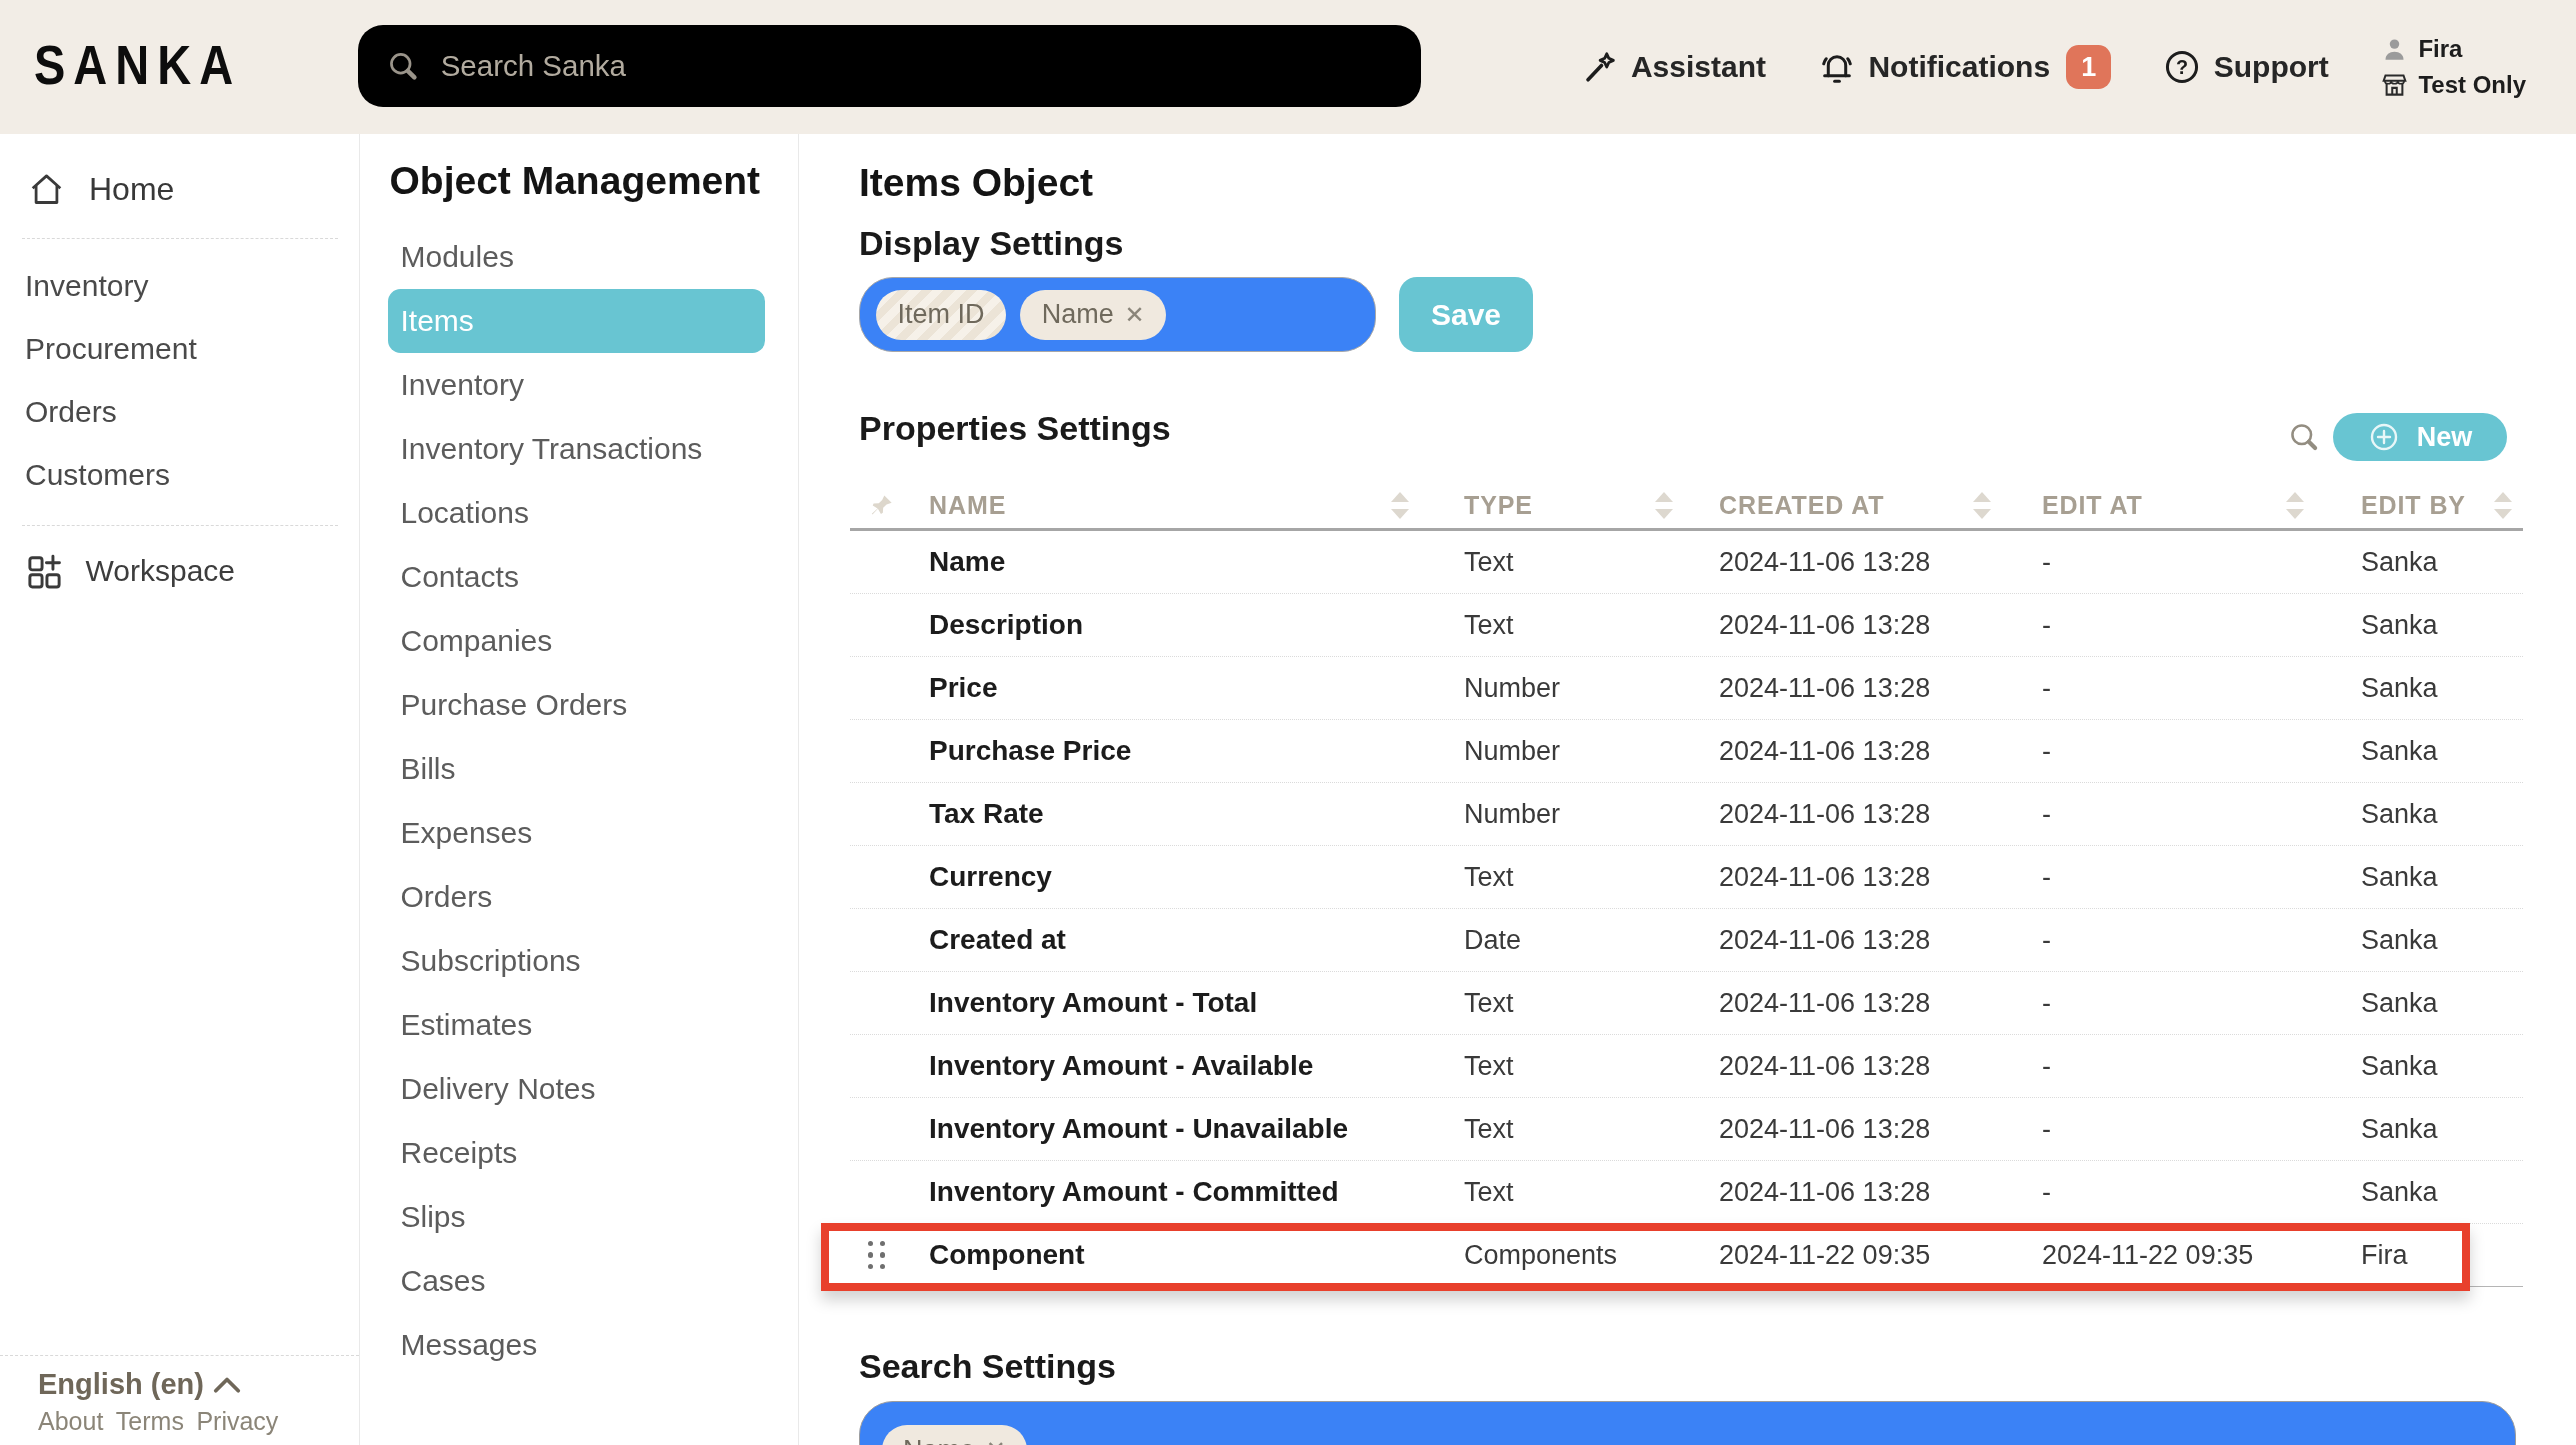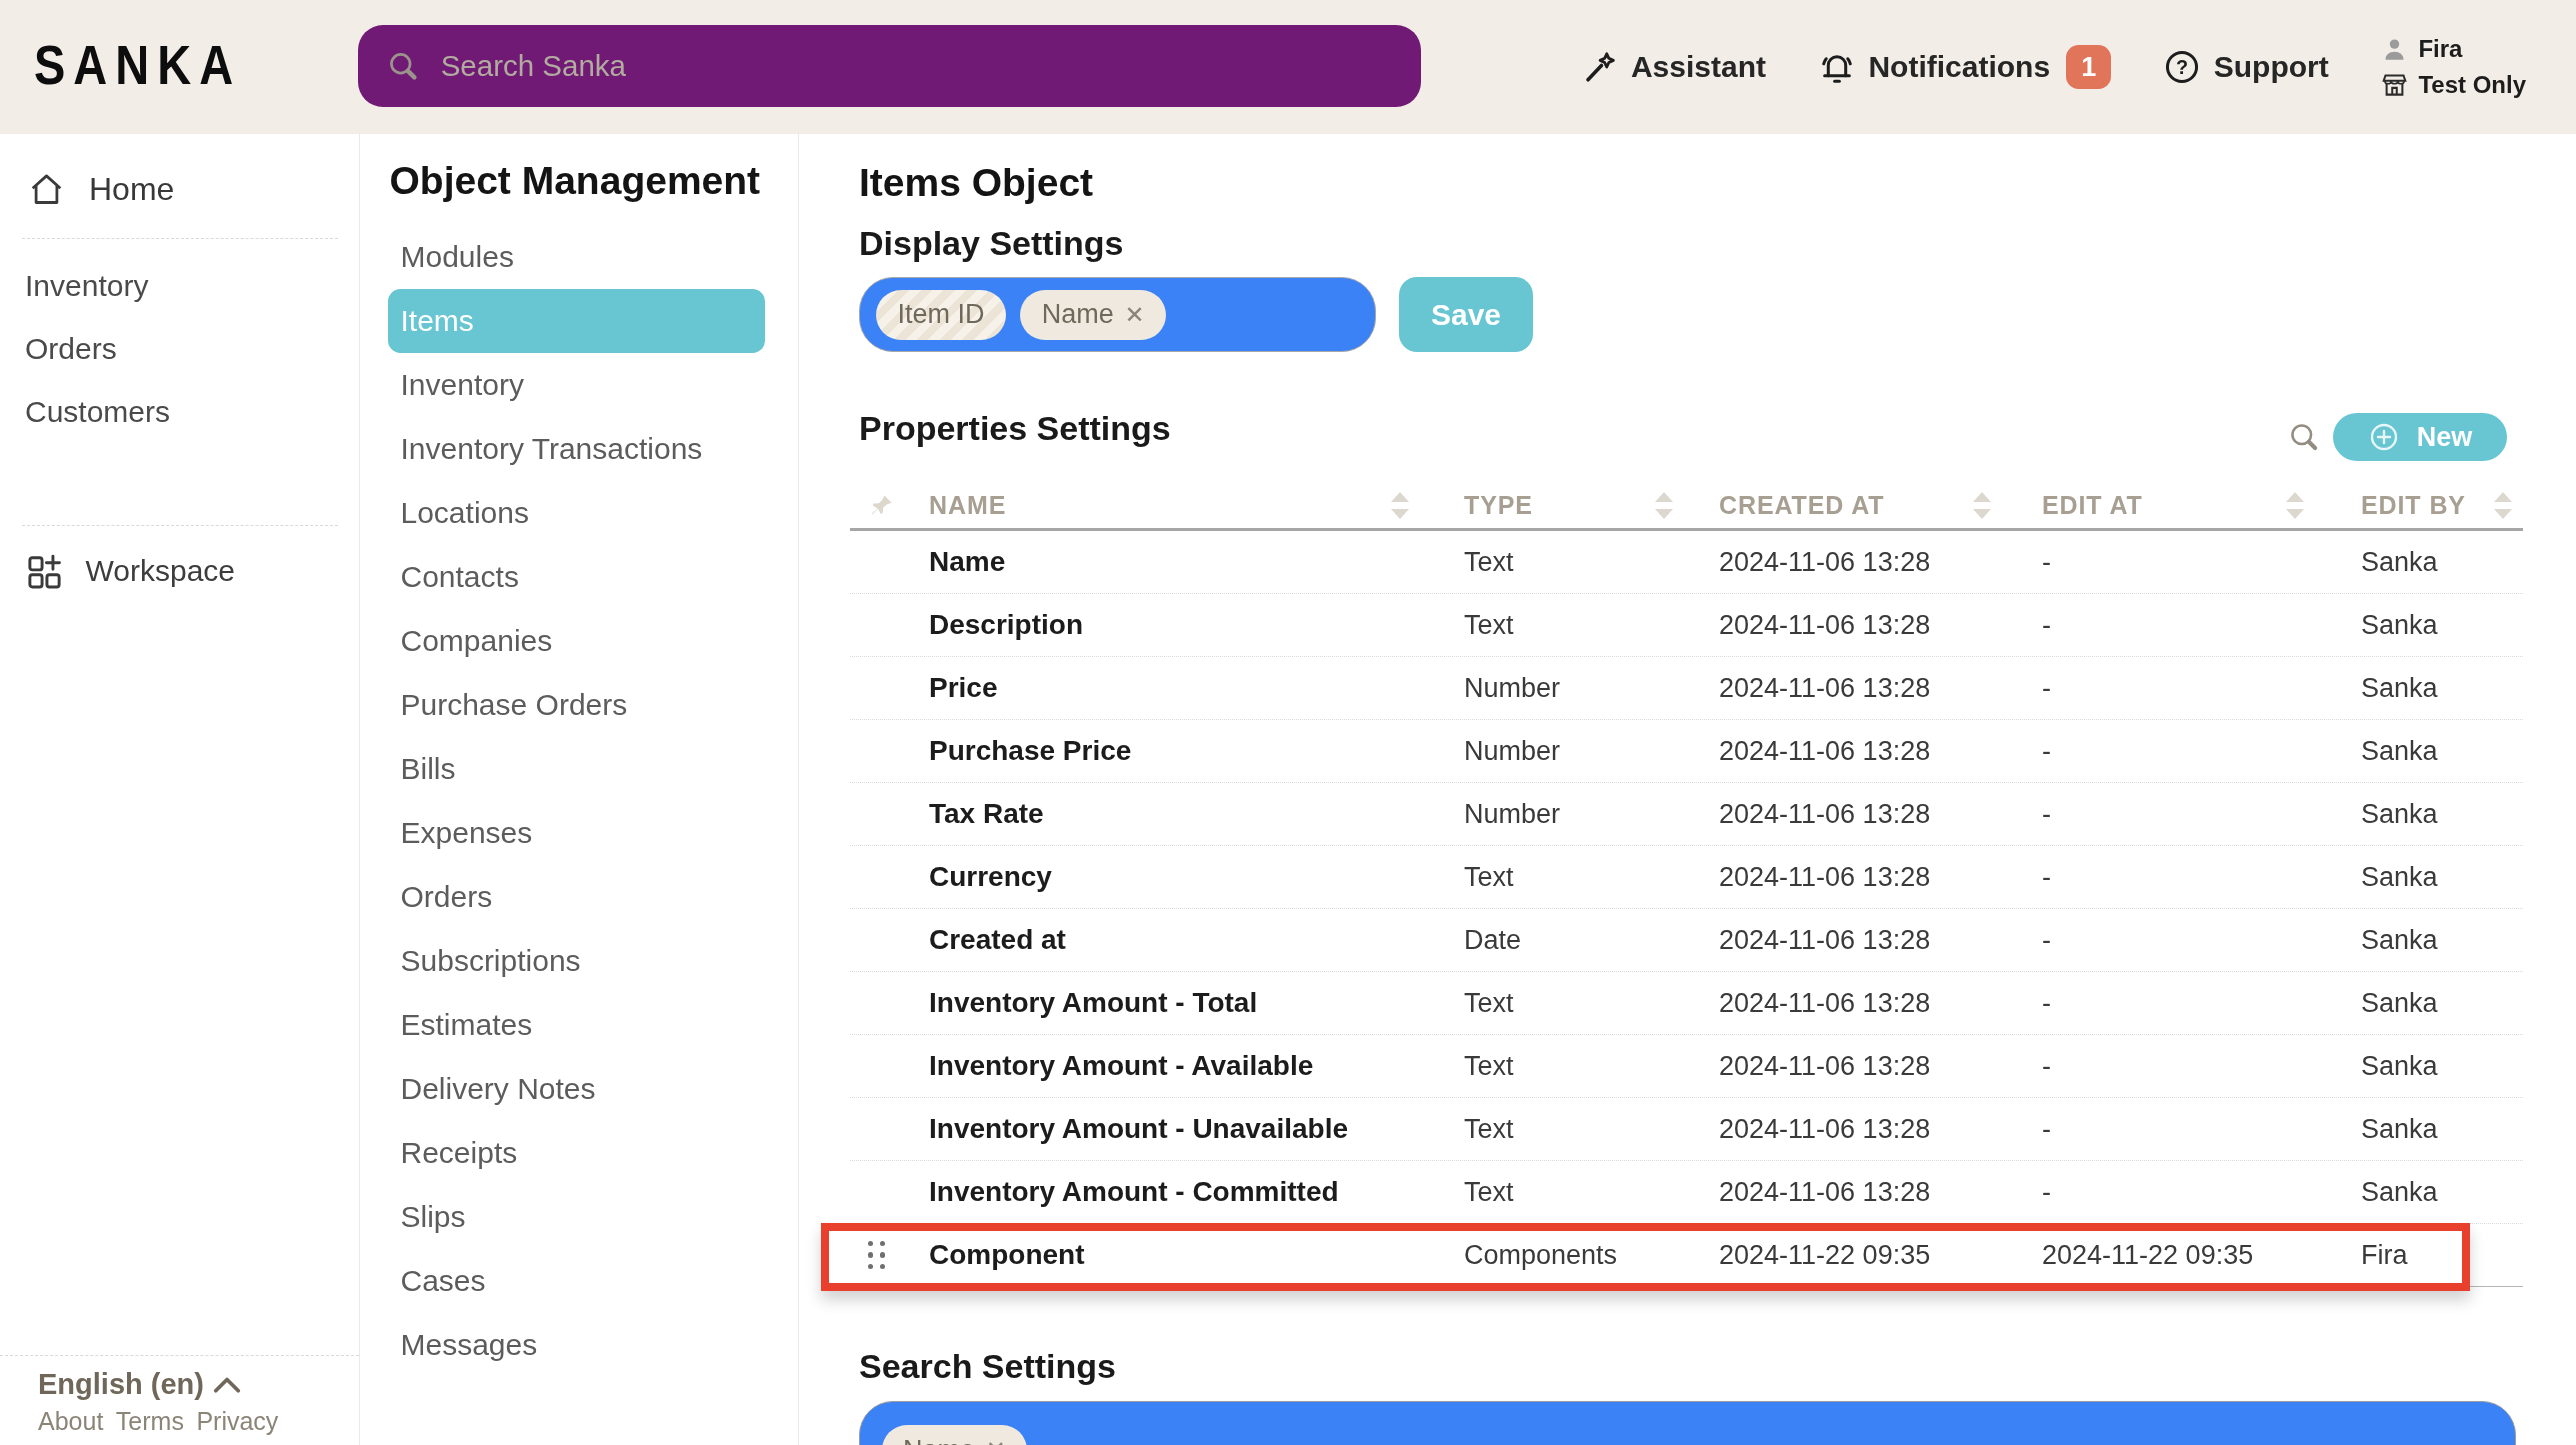--- a/index.html
+++ b/index.html
@@ -7,21 +7,21 @@
   body {
     font-family:"Liberation Sans","DejaVu Sans",sans-serif;
     background:#ffffff; position:relative; overflow:hidden; color:#222;
   }
   svg { display:block; }
 
   
   .topbar { position:absolute; left:0; top:0; width:2576px; height:134px; background:#f2ede6; z-index:2; }
   .logo { position:absolute; left:34px; top:50%; transform:translateY(-54%) scale(1,1.18); transform-origin:left center;
           font-size:47px; font-weight:800; letter-spacing:8px; color:#0d0d0d; cursor:pointer; }
-  .searchbox { position:absolute; left:358px; top:25px; width:1063px; height:82px; background:#701a75;
+  .searchbox { position:absolute; left:358px; top:25px; width:1063px; height:82px; background:#000000;
                border-radius:25px; display:flex; align-items:center; padding:0 27px; gap:19.7px; cursor:text; }
   .searchbox .ph { font-size:29.5px; color:#b2ab9f; }
   .top-right { position:absolute; right:50px; top:0; height:134px; display:flex; align-items:center; gap:52px; }
   .top-item { display:flex; align-items:center; gap:12.5px; font-size:30px; font-weight:700; color:#262626; cursor:pointer; white-space:nowrap; }
   .badge { background:#e0755a; color:#fff; font-size:27px; font-weight:700; border-radius:12.5px; padding:6.3px 15px; margin-left:3.6px; }
   .user-block { display:flex; flex-direction:column; gap:7.2px; cursor:pointer; }
   .user-row { display:flex; align-items:center; gap:10.7px; font-size:24px; font-weight:700; color:#1d1d1d; }
 
   
   .sidebar { position:absolute; left:0; top:134px; width:360px; bottom:0; background:#fff; border-right:1.8px solid #e9e9e9; z-index:1; }
@@ -173,20 +173,21 @@
       <svg width="39" height="39" viewBox="0 0 24 24" fill="none" stroke="#3a3a3a" stroke-width="1.7" stroke-linejoin="round">
         <path d="M3.5 11.2 L12 3.6 L20.5 11.2"></path>
           <path d="M5.6 9.6 V20 h12.8 V9.6"></path>
       </svg>
     </span>
     <span>Home</span>
   </div>
   <div class="dash dash1"></div>
   <div class="side-list" id="side-list">
       <div class="side-link">Inventory</div>
+      <div class="side-link">Procurement</div>
       <div class="side-link">Orders</div>
       <div class="side-link">Customers</div>
     </div>
   <div class="dash dash2"></div>
   <div class="side-workspace">
     <span>
       <svg width="39" height="39" viewBox="0 0 24 24" fill="none" stroke="#3a3a3a" stroke-width="1.8" stroke-linecap="round">
         <rect x="3" y="3.5" width="7.5" height="7.5" rx="1.5"></rect>
         <rect x="3" y="14" width="7.5" height="7.5" rx="1.5"></rect>
         <rect x="13.5" y="14" width="7.5" height="7.5" rx="1.5"></rect>

